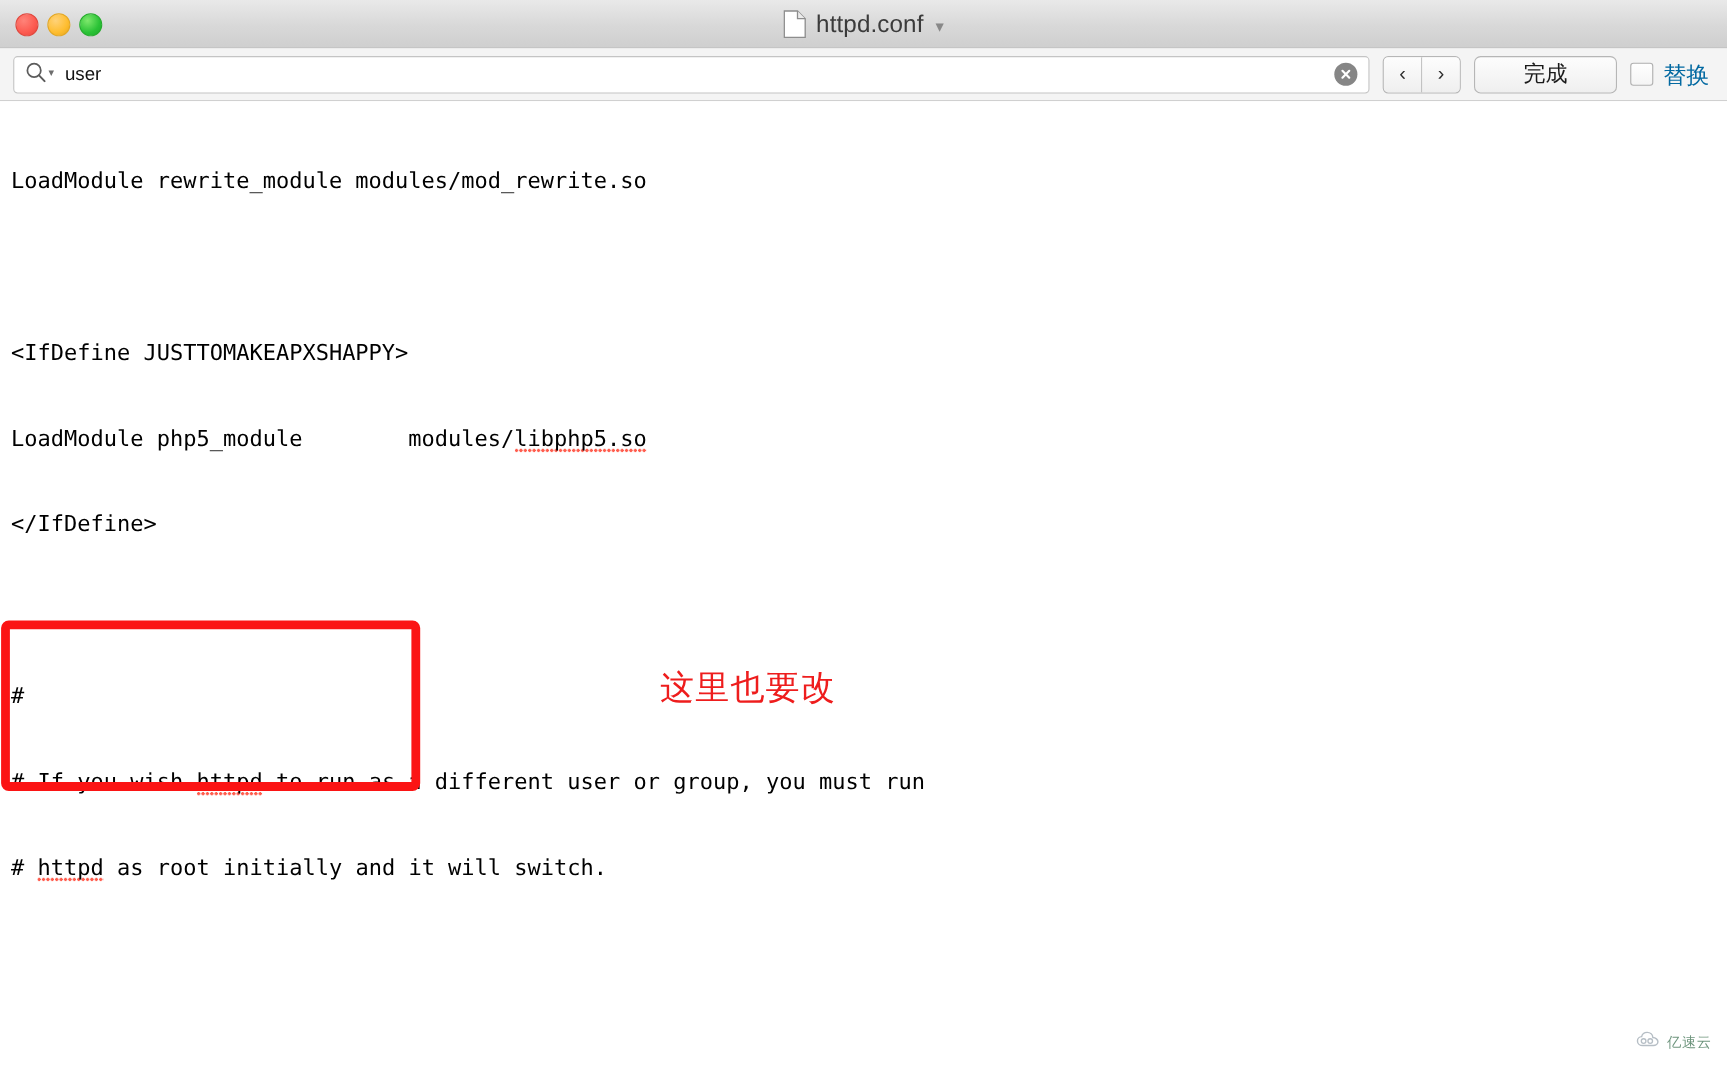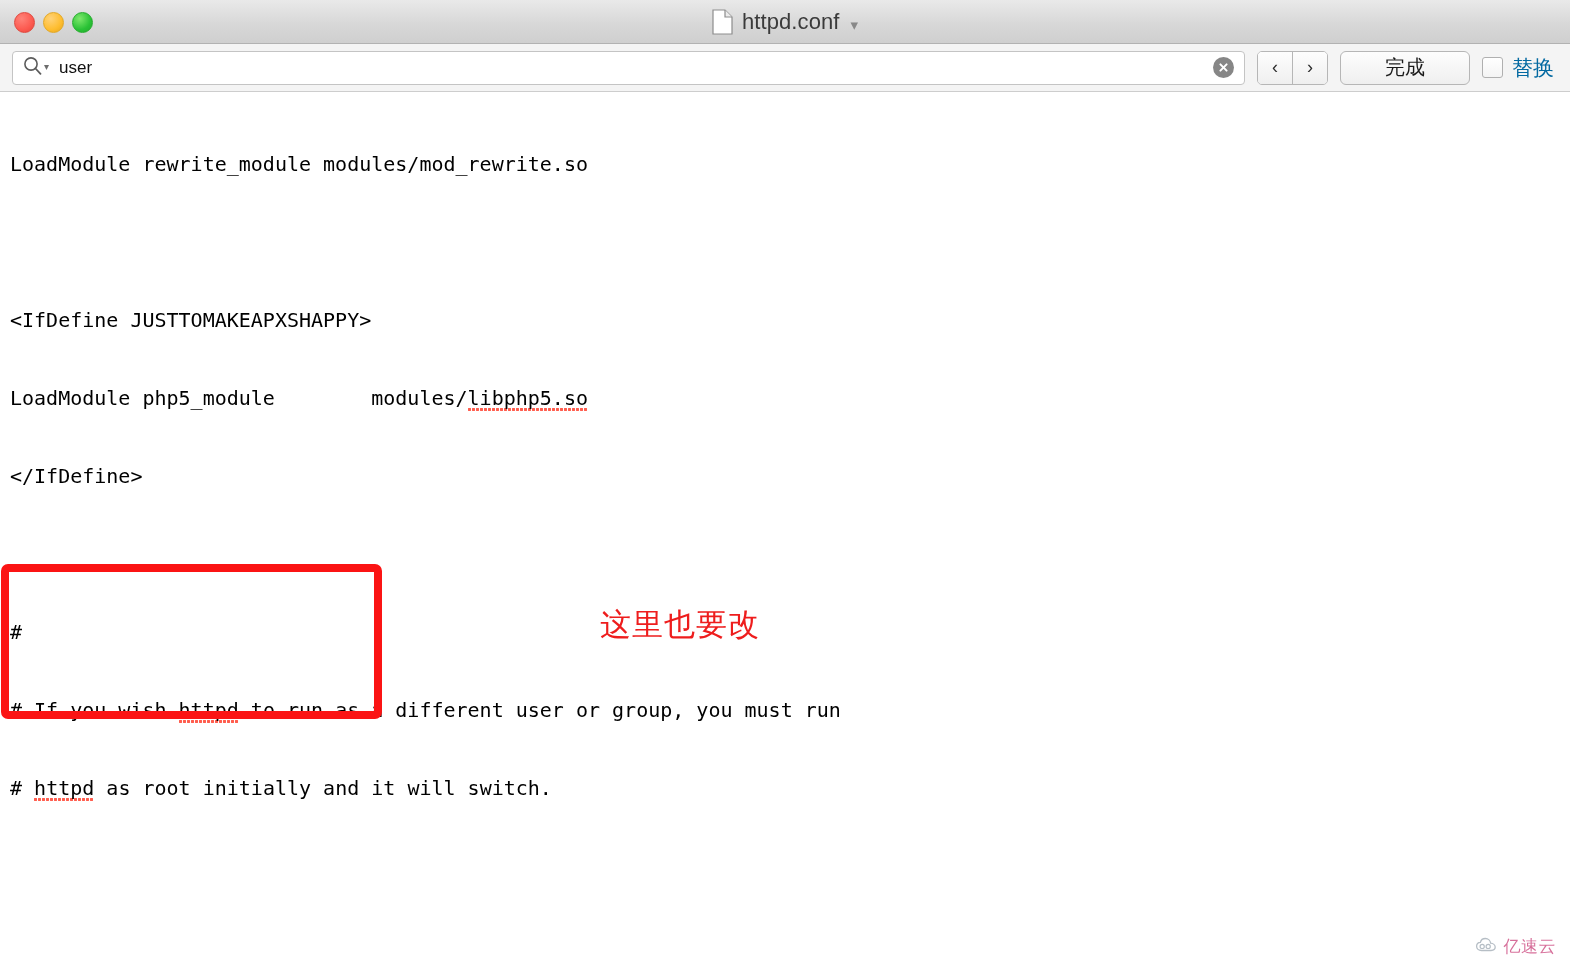--- a/index.html
+++ b/index.html
@@ -256,22 +256,22 @@
   .watermark {
     position: absolute;
     right: 14px;
     bottom: 10px;
     display: flex;
     align-items: center;
     gap: 5px;
     opacity: 0.62;
   }
   .wm-text {
-    font-size: 17px;
-    color: #be185d;
+    font-size: 13px;
+    color: #14532d;
     font-family: "DejaVu Sans", sans-serif;
     letter-spacing: 0.5px;
   }
 </style>
 </head>
 <body>
 
 <div class="window">
 
   <div class="titlebar">

